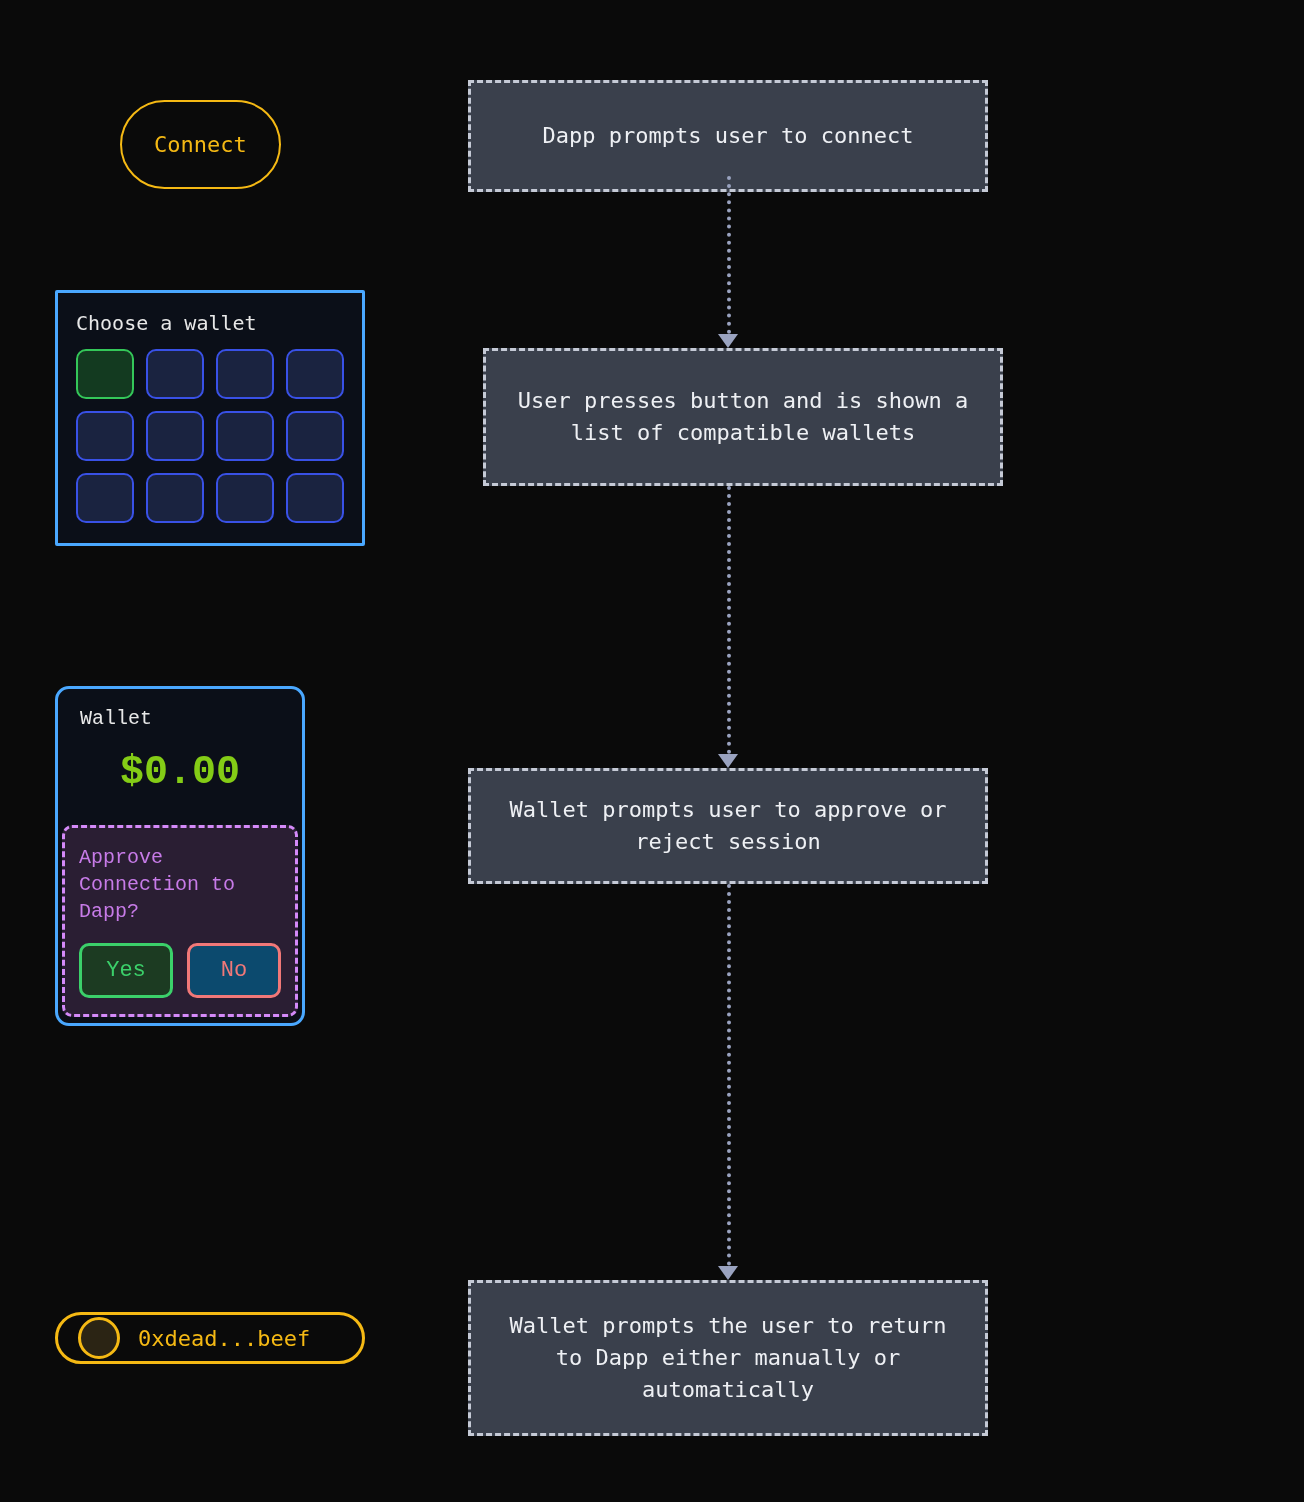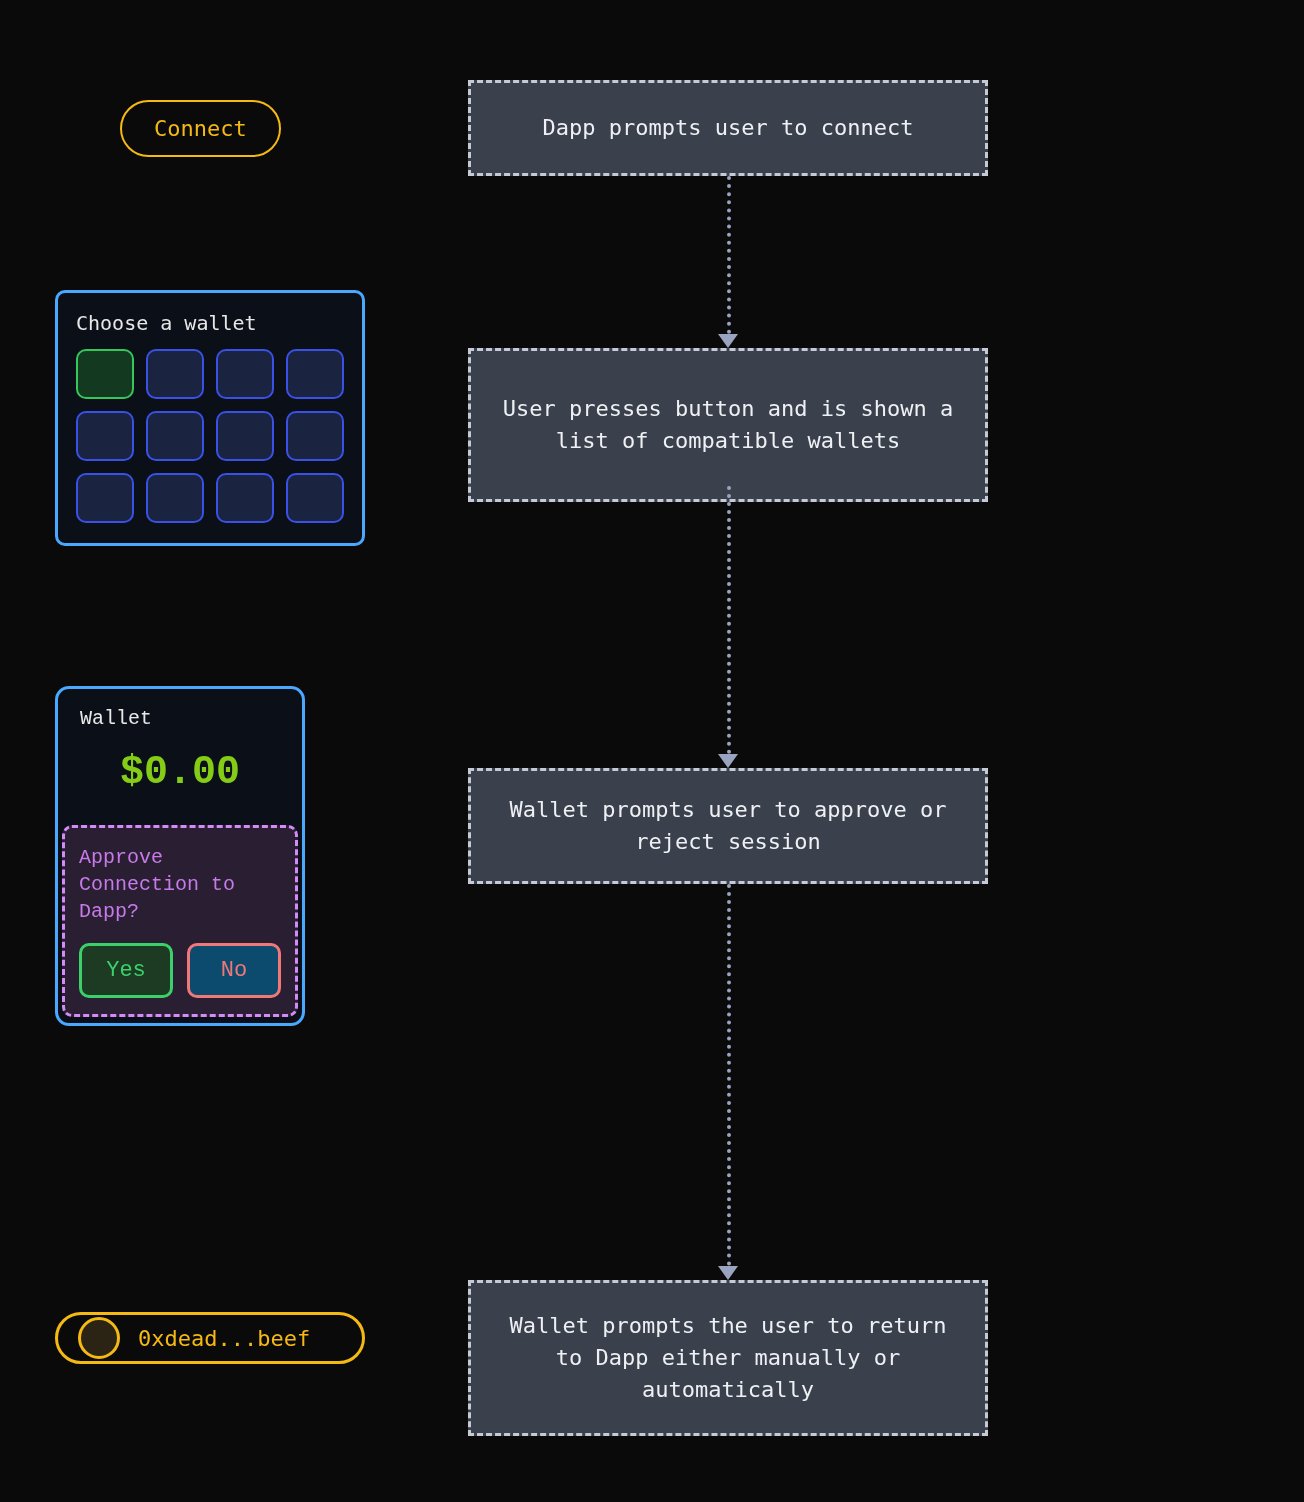--- a/index.html
+++ b/index.html
@@ -13,35 +13,35 @@
   }
 
   
 
   .connect-btn {
     position: absolute;
     left: 120px;
     top: 100px;
     border: 2px solid #f5b914;
     border-radius: 999px;
-    padding: 14px 32px;
+    padding: 30px 32px;
     color: #f5b914;
     font-size: 22px;
     background: transparent;
     font-family: inherit;
     cursor: pointer;
   }
 
   .wallet-chooser {
     position: absolute;
     left: 55px;
     top: 290px;
     width: 310px;
     border: 3px solid #4aa8ff;
-    border-radius: 10px;
+    border-radius: 2px;
     padding: 18px 18px 20px 18px;
     background: #0b0f18;
   }
   .wallet-chooser .title {
     color: #e8e8e8;
     font-size: 20px;
     margin-bottom: 14px;
   }
   .wallet-grid {
     display: grid;
@@ -157,22 +157,22 @@
     border: 3px dashed #c5cad6;
     color: #eef0f4;
     font-size: 22px;
     line-height: 1.45;
     text-align: center;
     display: flex;
     align-items: center;
     justify-content: center;
     padding: 20px 26px;
   }
-  .fb1 { top: 80px;  height: 96px; }
-  .fb2 { top: 348px; height: 154px; }
+  .fb1 { top: 80px;  height: 112px; }
+  .fb2 { top: 348px; height: 138px; margin-left: 15px; }
   .fb3 { top: 768px; height: 116px; }
   .fb4 { top: 1280px; height: 156px; }
 
   
   .arrow {
     position: absolute;
     left: 724px; 
     width: 8px;
   }
   .arrow .line {

